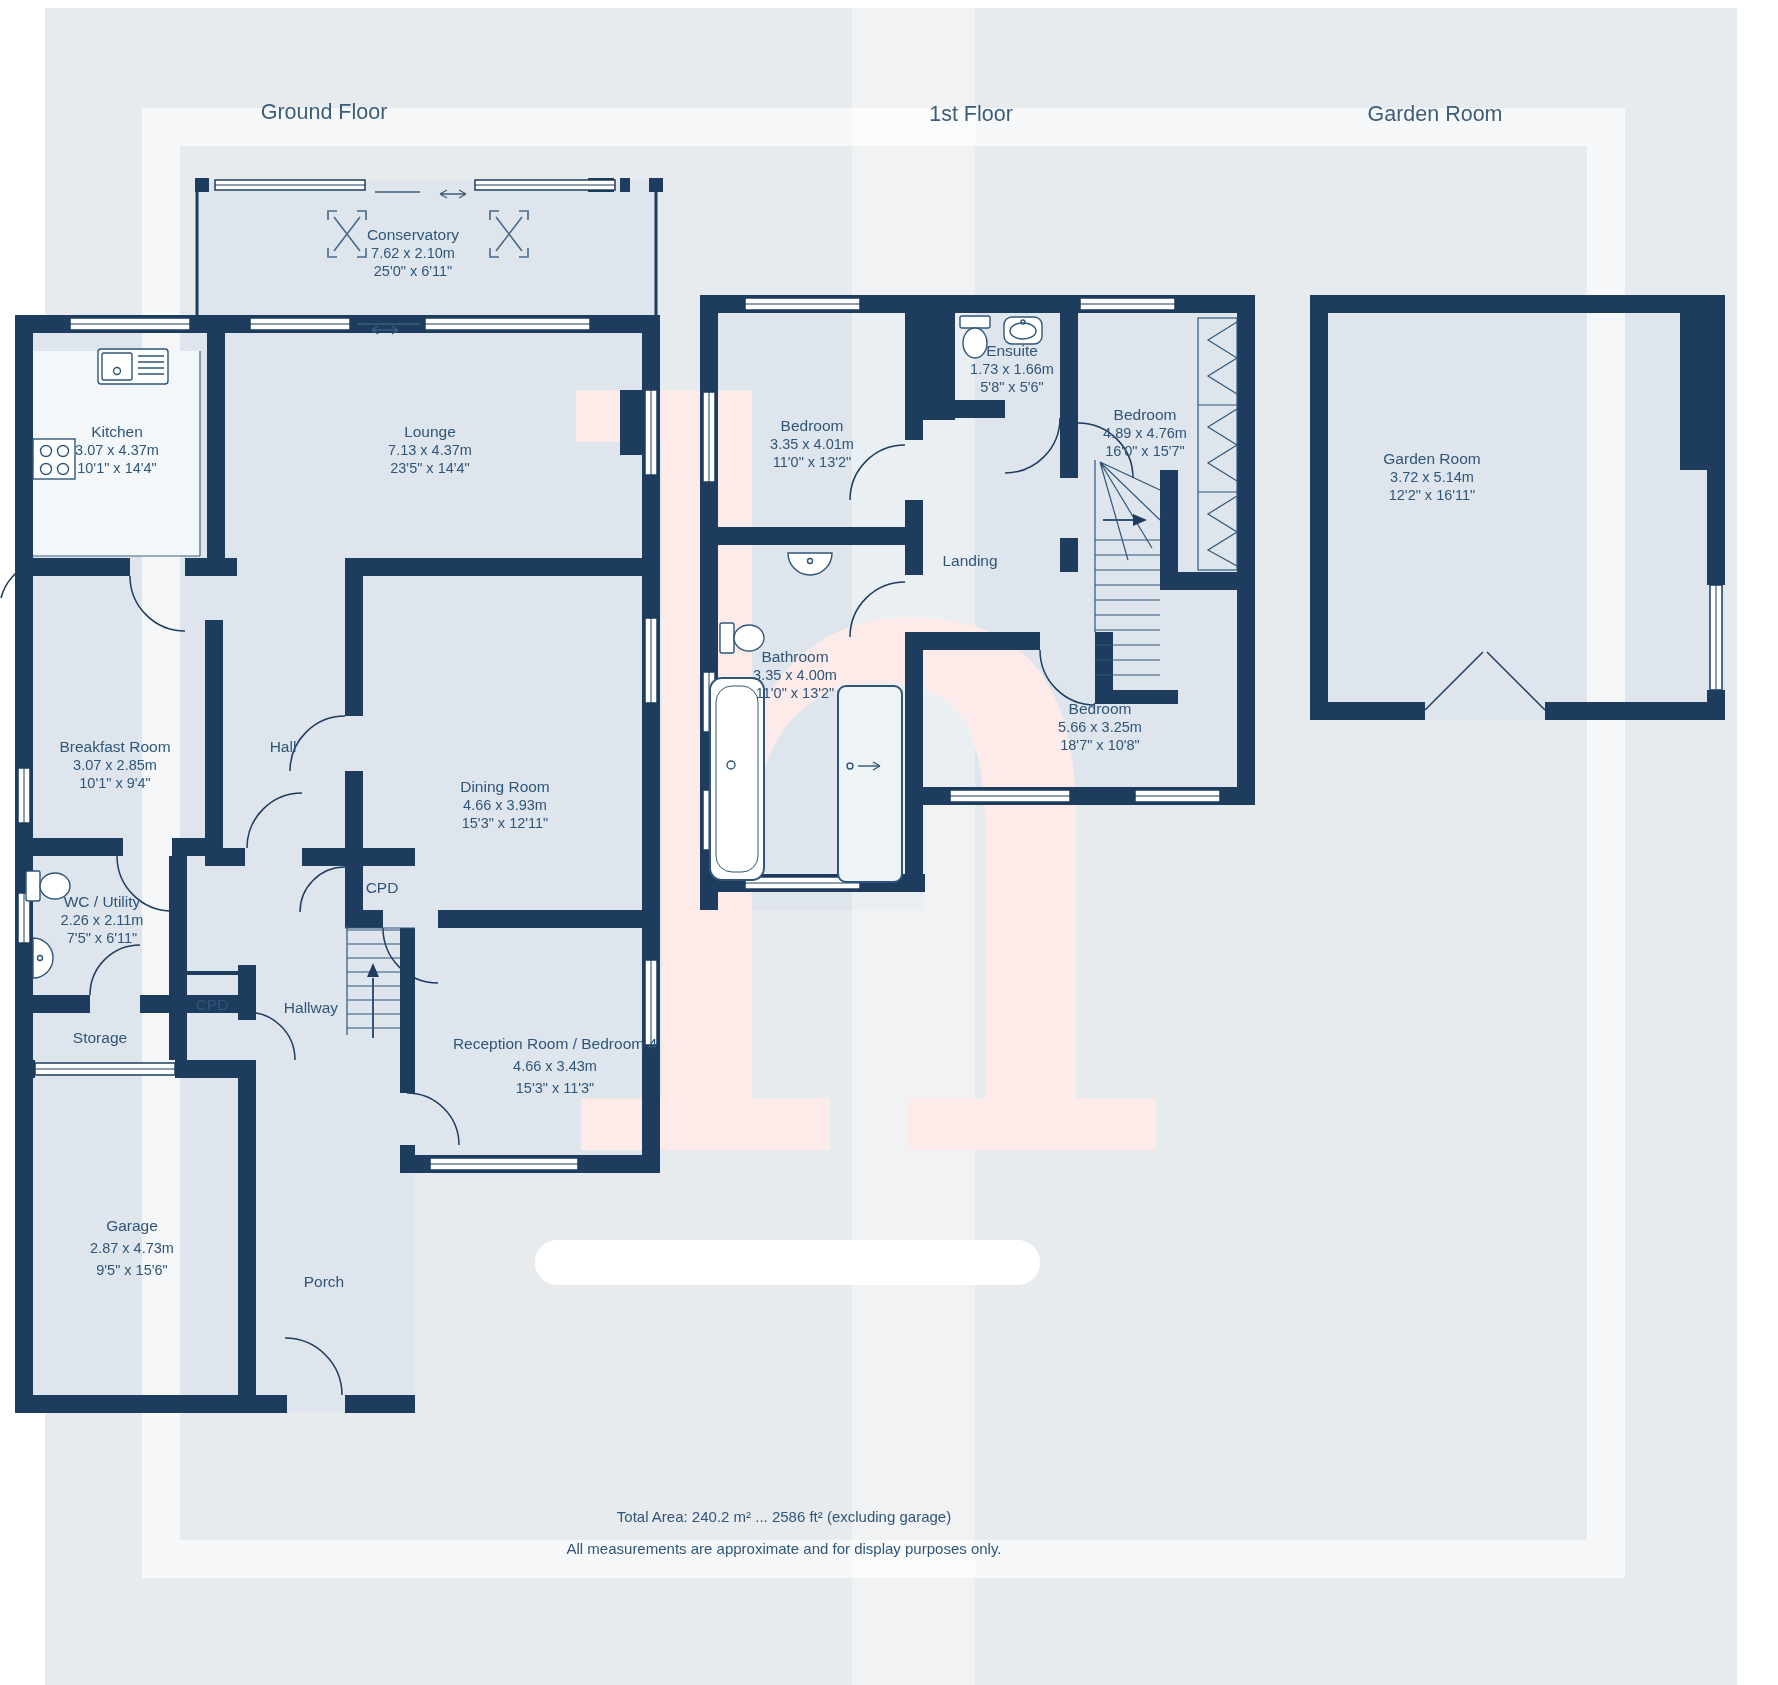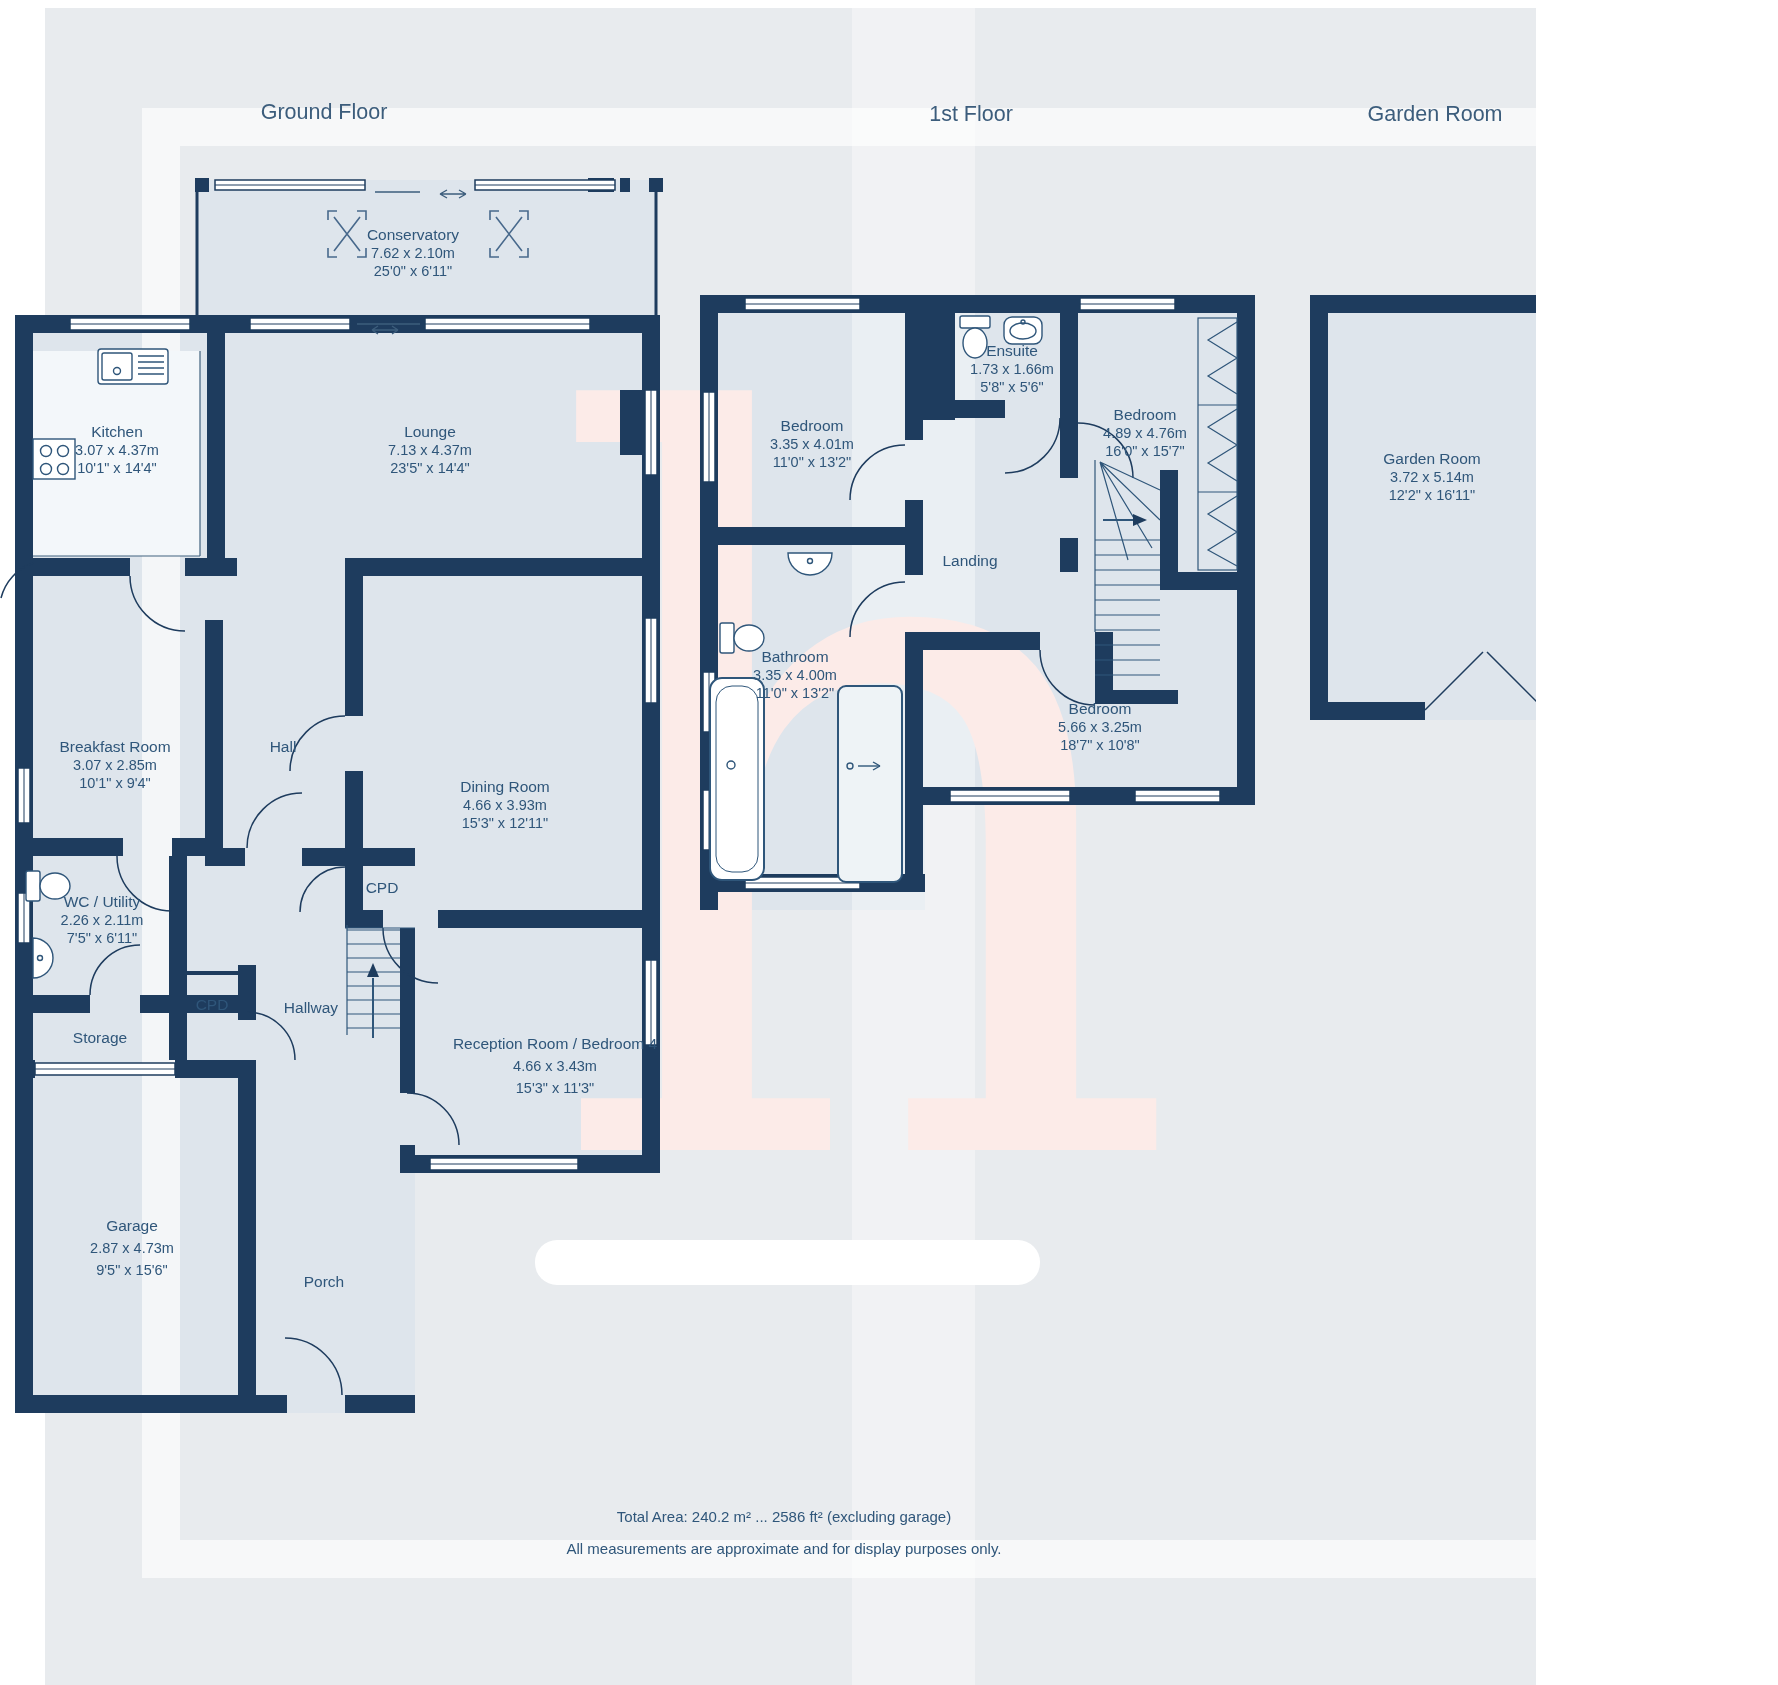--- a/index.html
+++ b/index.html
@@ -1,16 +1,16 @@
 <!DOCTYPE html>
 <html><head>
 <meta charset="utf-8">
 <style>
   html,body{margin:0;padding:0;background:#ffffff;}
-  .stage{position:relative;width:1536px;height:1685px;background:#ffffff;overflow:hidden;
+  .stage{position:relative;width:1778px;height:1685px;background:#ffffff;overflow:hidden;
          font-family:"Liberation Sans", sans-serif;}
   svg{position:absolute;left:0;top:0;}
   text{font-family:"Liberation Sans", sans-serif;fill:#2f567a;}
   .title{font-size:21.5px;fill:#3c5d7c;}
   .rname{font-size:15.5px;}
   .rdim{font-size:14.5px;}
   .foot{font-size:15px;fill:#2f567a;}
   .wm{font-family:"DejaVu Serif", serif;font-size:1000px;fill:#fcebe8;}
 </style>
 </head>

